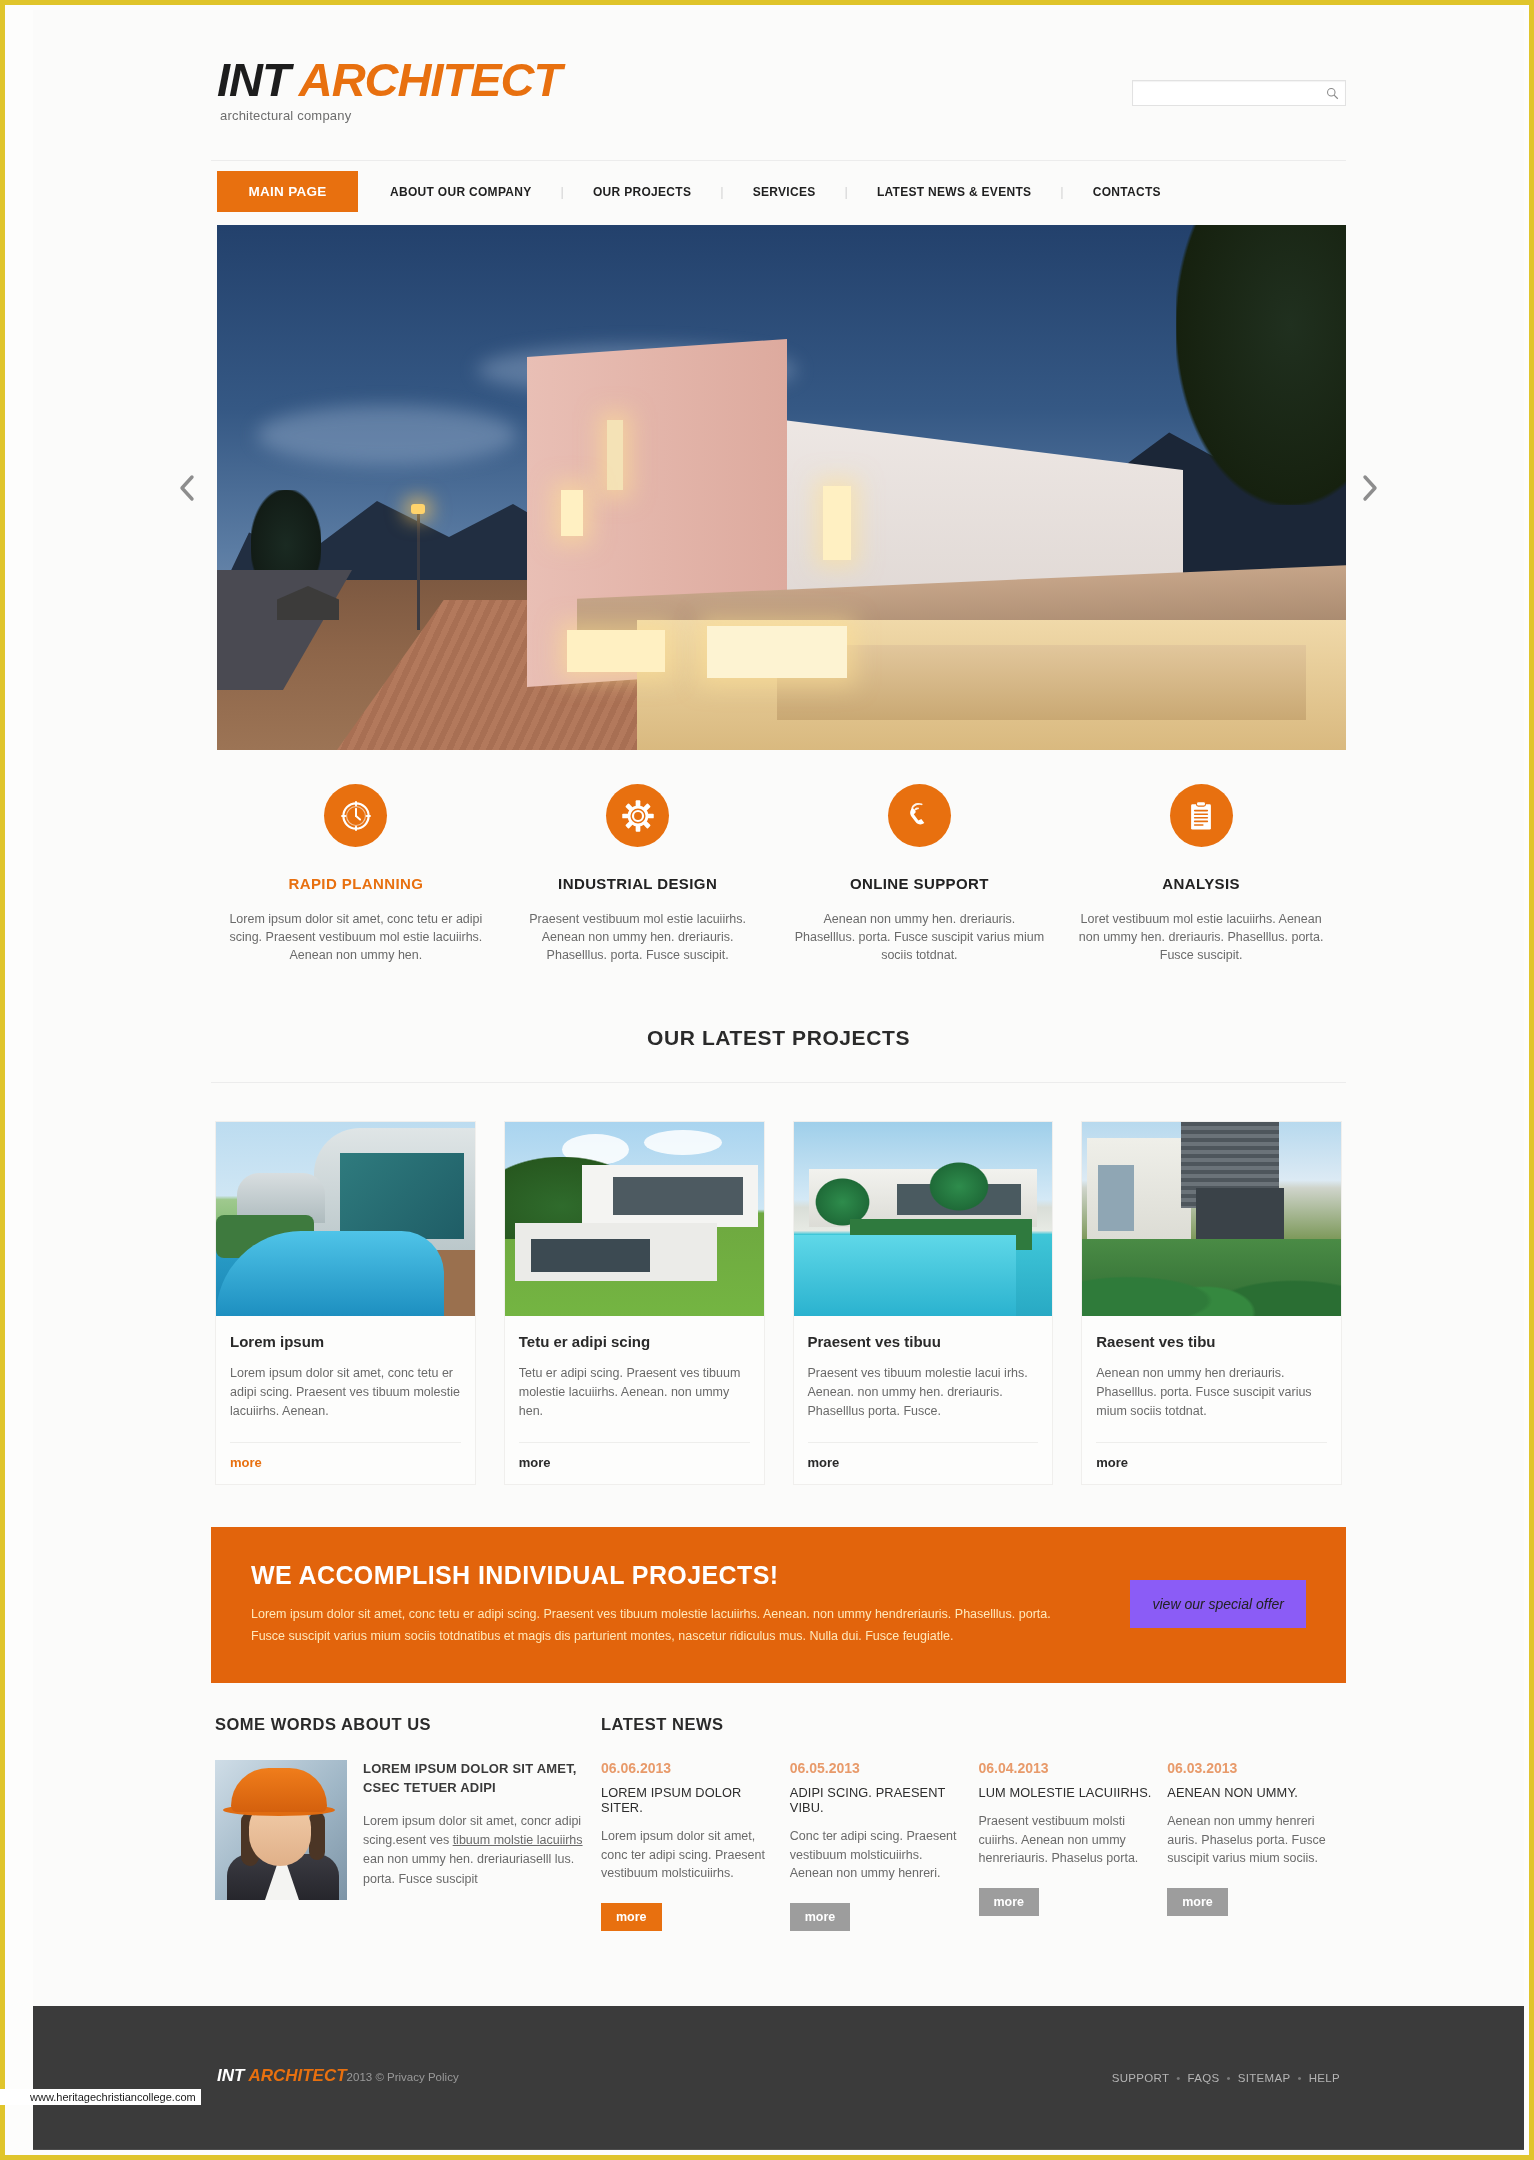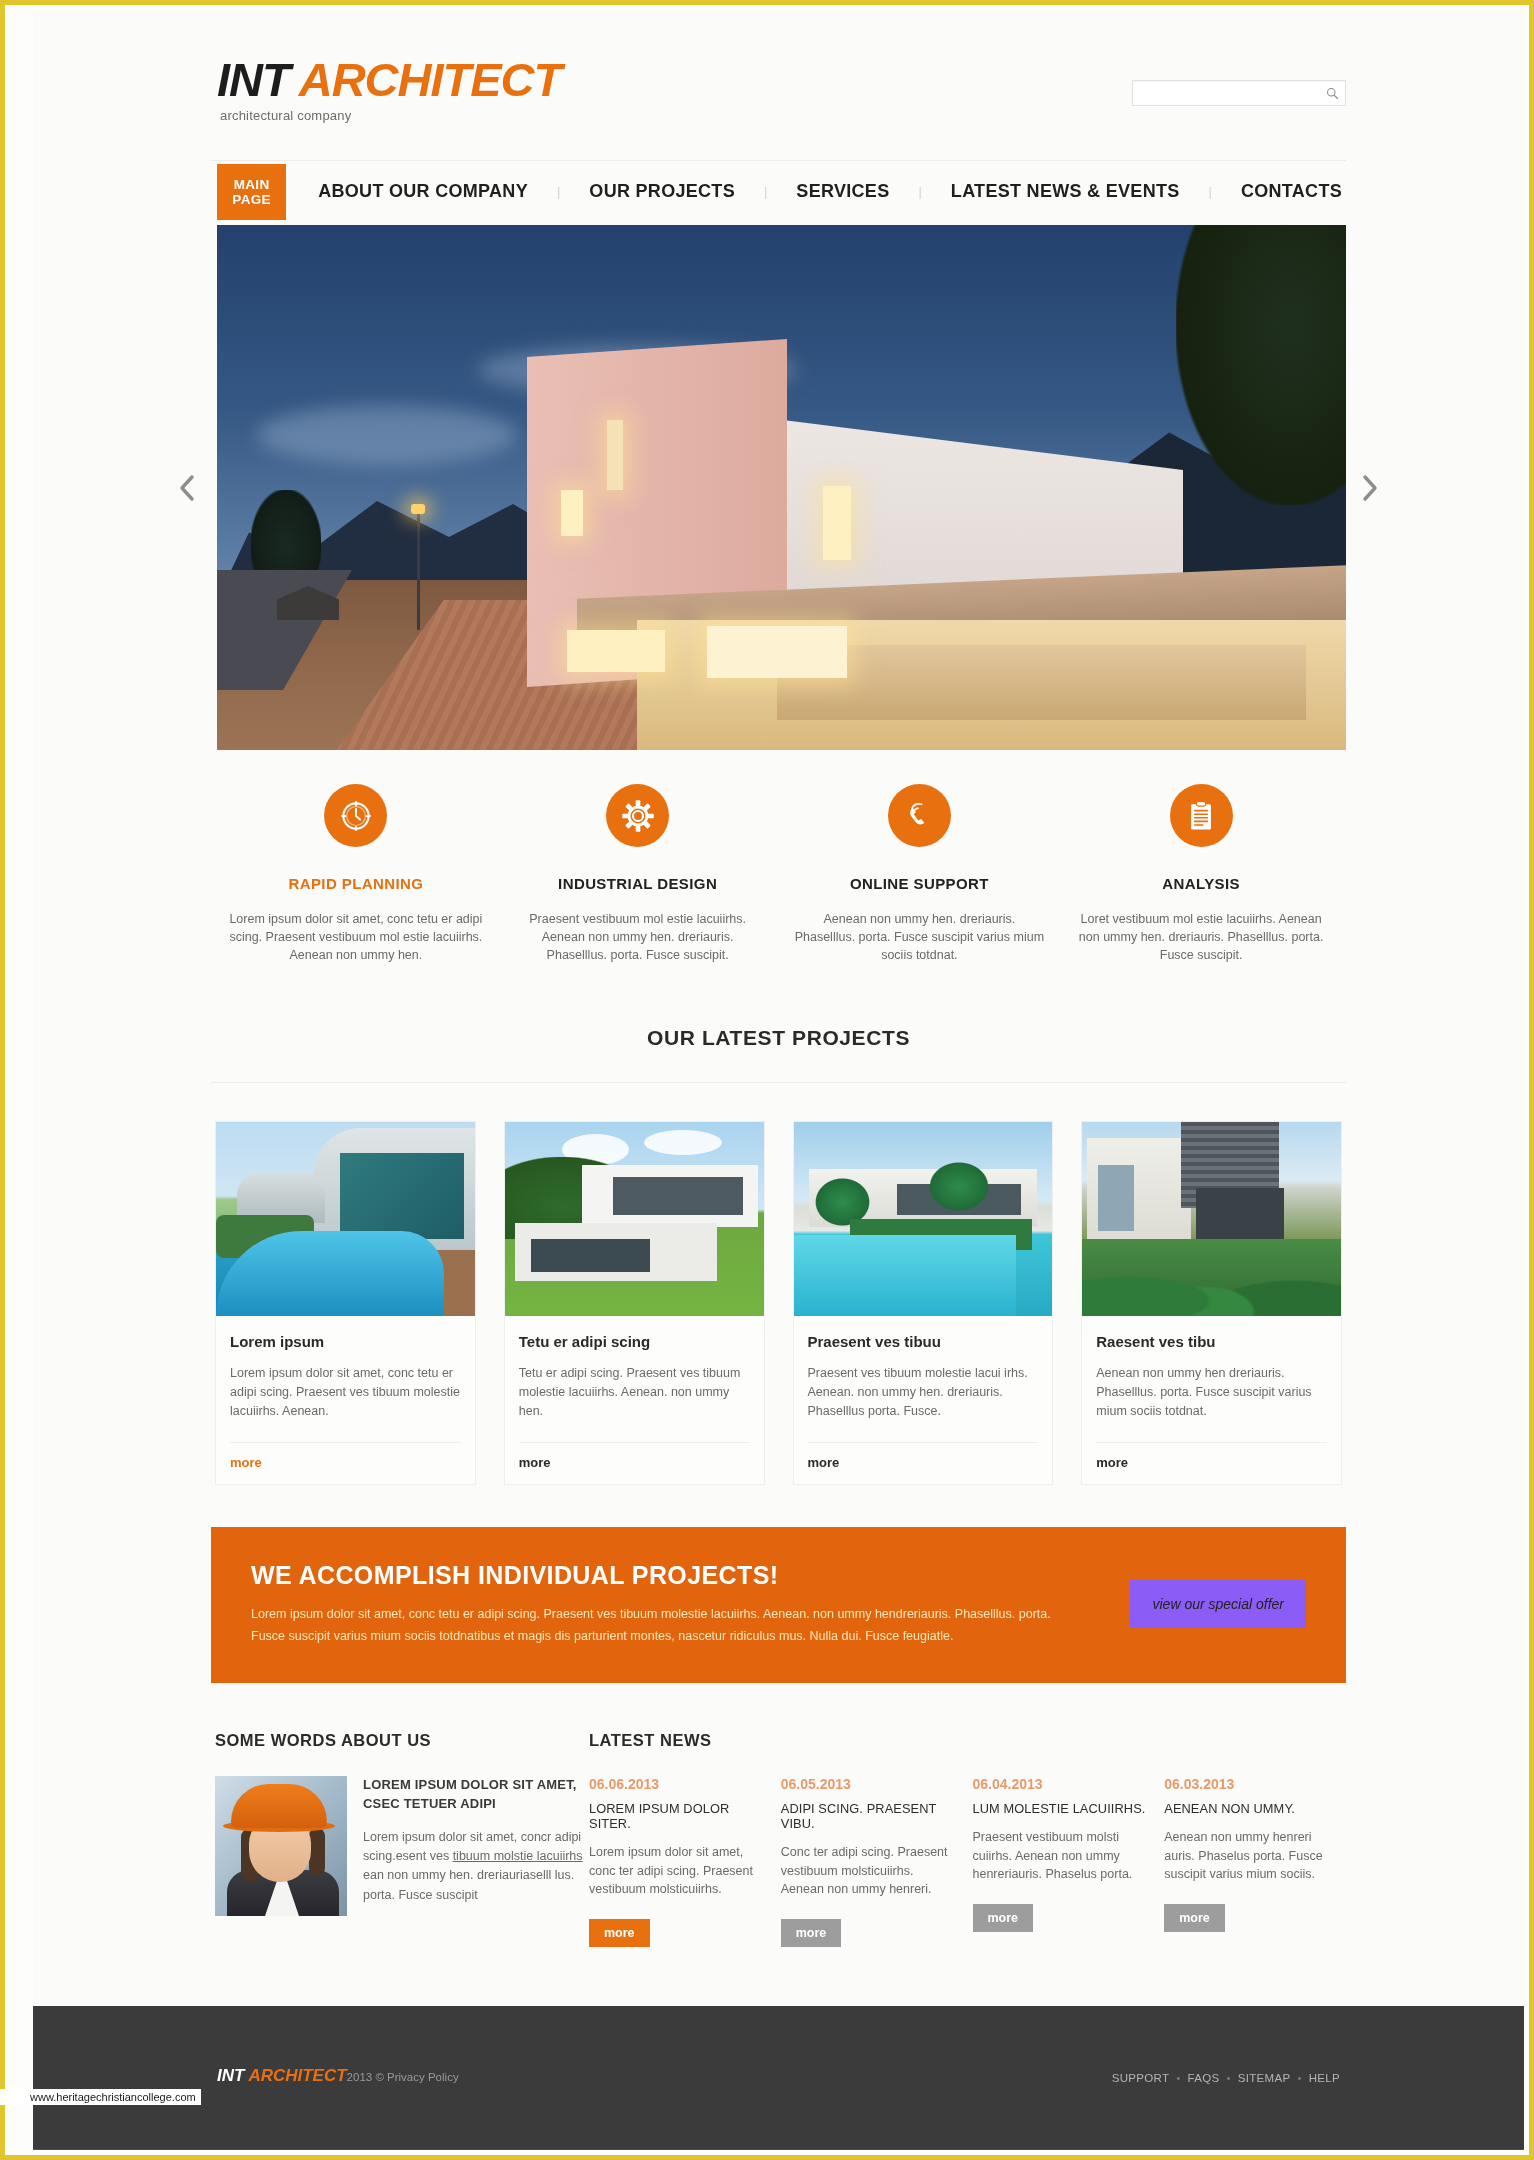--- a/index.html
+++ b/index.html
@@ -64,21 +64,21 @@
   }
   .nav-active {
     background: #e8700f; color: #fff;
     font-size: 13.5px; font-weight: bold;
     letter-spacing: .3px;
     padding: 13px 0; width: 141px; text-align: center;
     cursor: pointer; margin-left: 6px;
   }
   .nav-list { display: flex; align-items: center; margin-left: 28px; }
   .nav-item {
-    font-size: 18px; font-weight: bold; color: #1f1f1f;
+    font-size: 12px; font-weight: bold; color: #1f1f1f;
     letter-spacing: .3px; cursor: pointer; white-space: nowrap;
     padding: 0 4px;
   }
   .nav-sep { color: #d4d4d4; font-size: 13px; margin: 0 25px; }
 
   
   .slider { position: relative; height: 525px; margin-top: 3px; }
   .slide-img {
     position: absolute; left: 6px; top: 0;
     width: 1129px; height: 525px;
@@ -292,21 +292,21 @@
   }
   .banner-btn {
     background: #8b5cf6; color: #222;
     font-size: 14px; padding: 16px 22px;
     border: 0; cursor: pointer; white-space: nowrap;
     font-family: "Liberation Sans", sans-serif;
     font-style: italic;
   }
 
   
-  .bottom { display: flex; margin-top: 48px; padding: 0 4px; gap: 2px; }
+  .bottom { display: flex; margin-top: 32px; padding: 0 4px; gap: 14px; }
   .about { width: 372px; }
   .news { flex: 1; }
   .block-title {
     font-size: 16.5px; font-weight: bold; color: #2a2a2a;
     letter-spacing: .5px; margin-bottom: 26px;
   }
   .about-row { display: flex; gap: 16px; }
   .about-photo {
     width: 132px; height: 140px; flex: none; overflow: hidden; position: relative;
     background: linear-gradient(to bottom,#b9cfdd,#8fa8bb);

